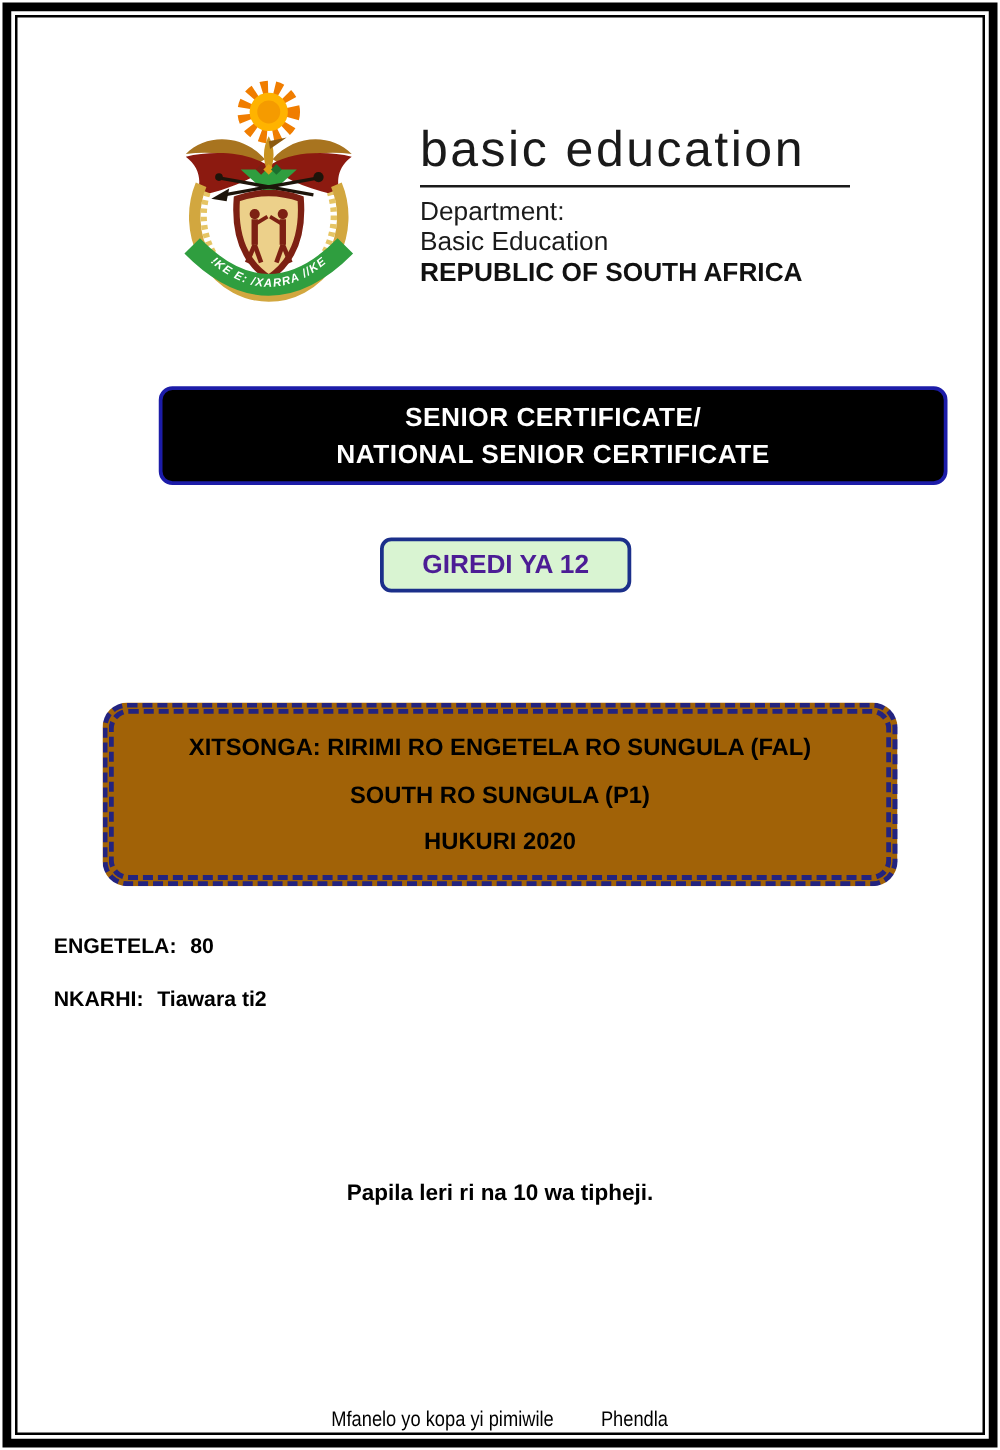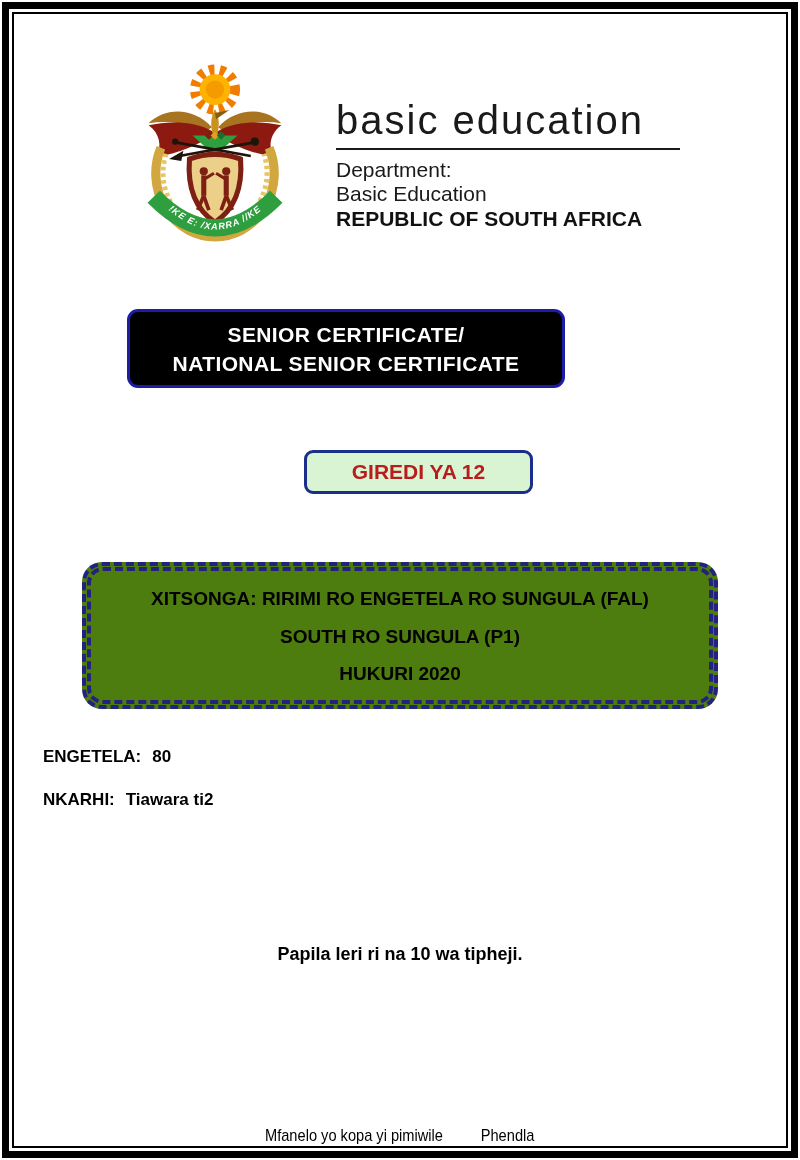--- a/index.html
+++ b/index.html
@@ -33,45 +33,45 @@
   .wordmark {
     font-size: 40px; font-weight: 400; letter-spacing: 2px;
     color: #1a1a1a; line-height: 44px; white-space: nowrap;
   }
   .wordmark-rule { border-bottom: 2px solid #1a1a1a; margin-top: 6px; margin-bottom: 8px; width: 344px; }
   .dept-line { font-size: 21px; line-height: 24px; color: #1a1a1a; }
   .country-line { font-size: 21px; line-height: 25px; font-weight: bold; color: #111; white-space: nowrap; }
 
   
   .cert-banner {
-    position: absolute; left: 127px; top: 309px; width: 438px; height: 79px;
+    position: absolute; left: 127px; top: 309px; width: 631px; height: 79px;
     background: #000;
     border: 3px solid #1c1ca8;
     border-radius: 11px;
     display: flex; flex-direction: column; justify-content: center; align-items: center;
   }
   .cert-line {
     color: #fff; font-weight: bold; font-size: 21px; line-height: 29px;
     letter-spacing: 0.4px; text-align: center; white-space: nowrap;
   }
 
   
   .grade-box {
-    position: absolute; left: 304px; top: 450px; width: 229px; height: 44px;
+    position: absolute; left: 304px; top: 430px; width: 201px; height: 44px;
     background: #d9f4d2;
     border: 3px solid #1b2f8a;
     border-radius: 9px;
     display: flex; align-items: center; justify-content: center;
-    font-size: 21px; font-weight: bold; color: #b91c1c; white-space: nowrap;
+    font-size: 21px; font-weight: bold; color: #4c1d95; white-space: nowrap;
   }
 
   
   .subject-box {
     position: absolute; left: 82px; top: 562px; width: 636px; height: 147px;
-    background: #4d7c0f;
+    background: #a16207;
     border: 4px dashed #23237f;
     border-radius: 20px;
   }
   .subject-inner {
     position: absolute; inset: 1px;
     border: 4px dashed #23237f;
     border-radius: 16px;
     display: flex; flex-direction: column; justify-content: space-between;
     padding: 17px 8px 15px 8px;
   }

